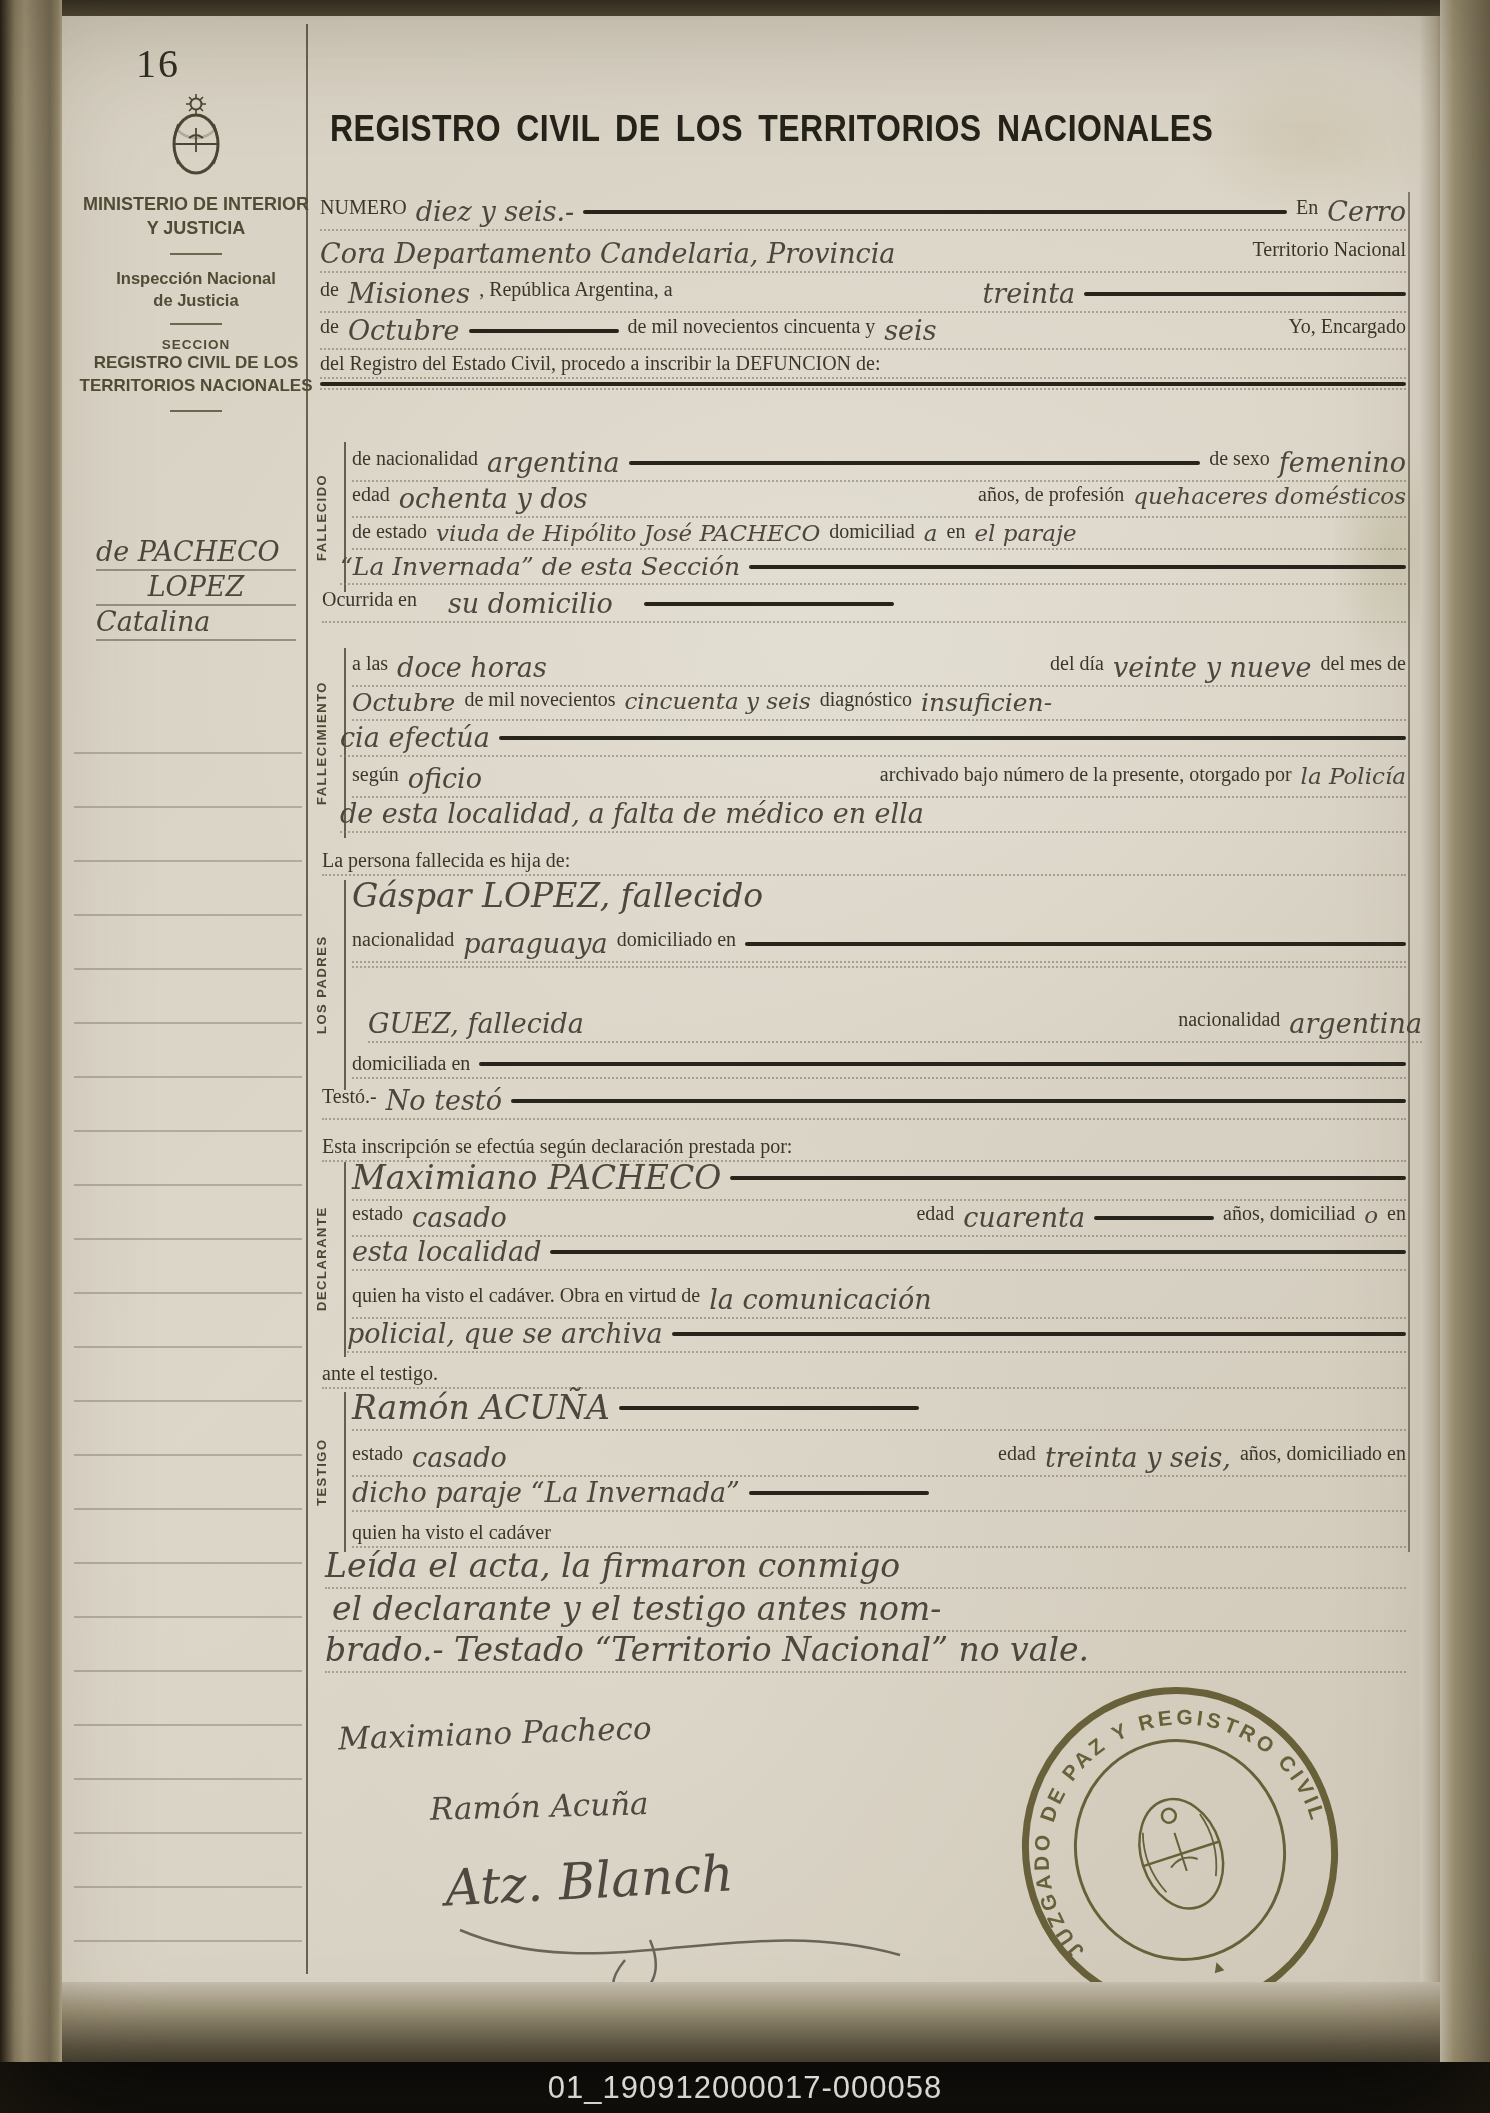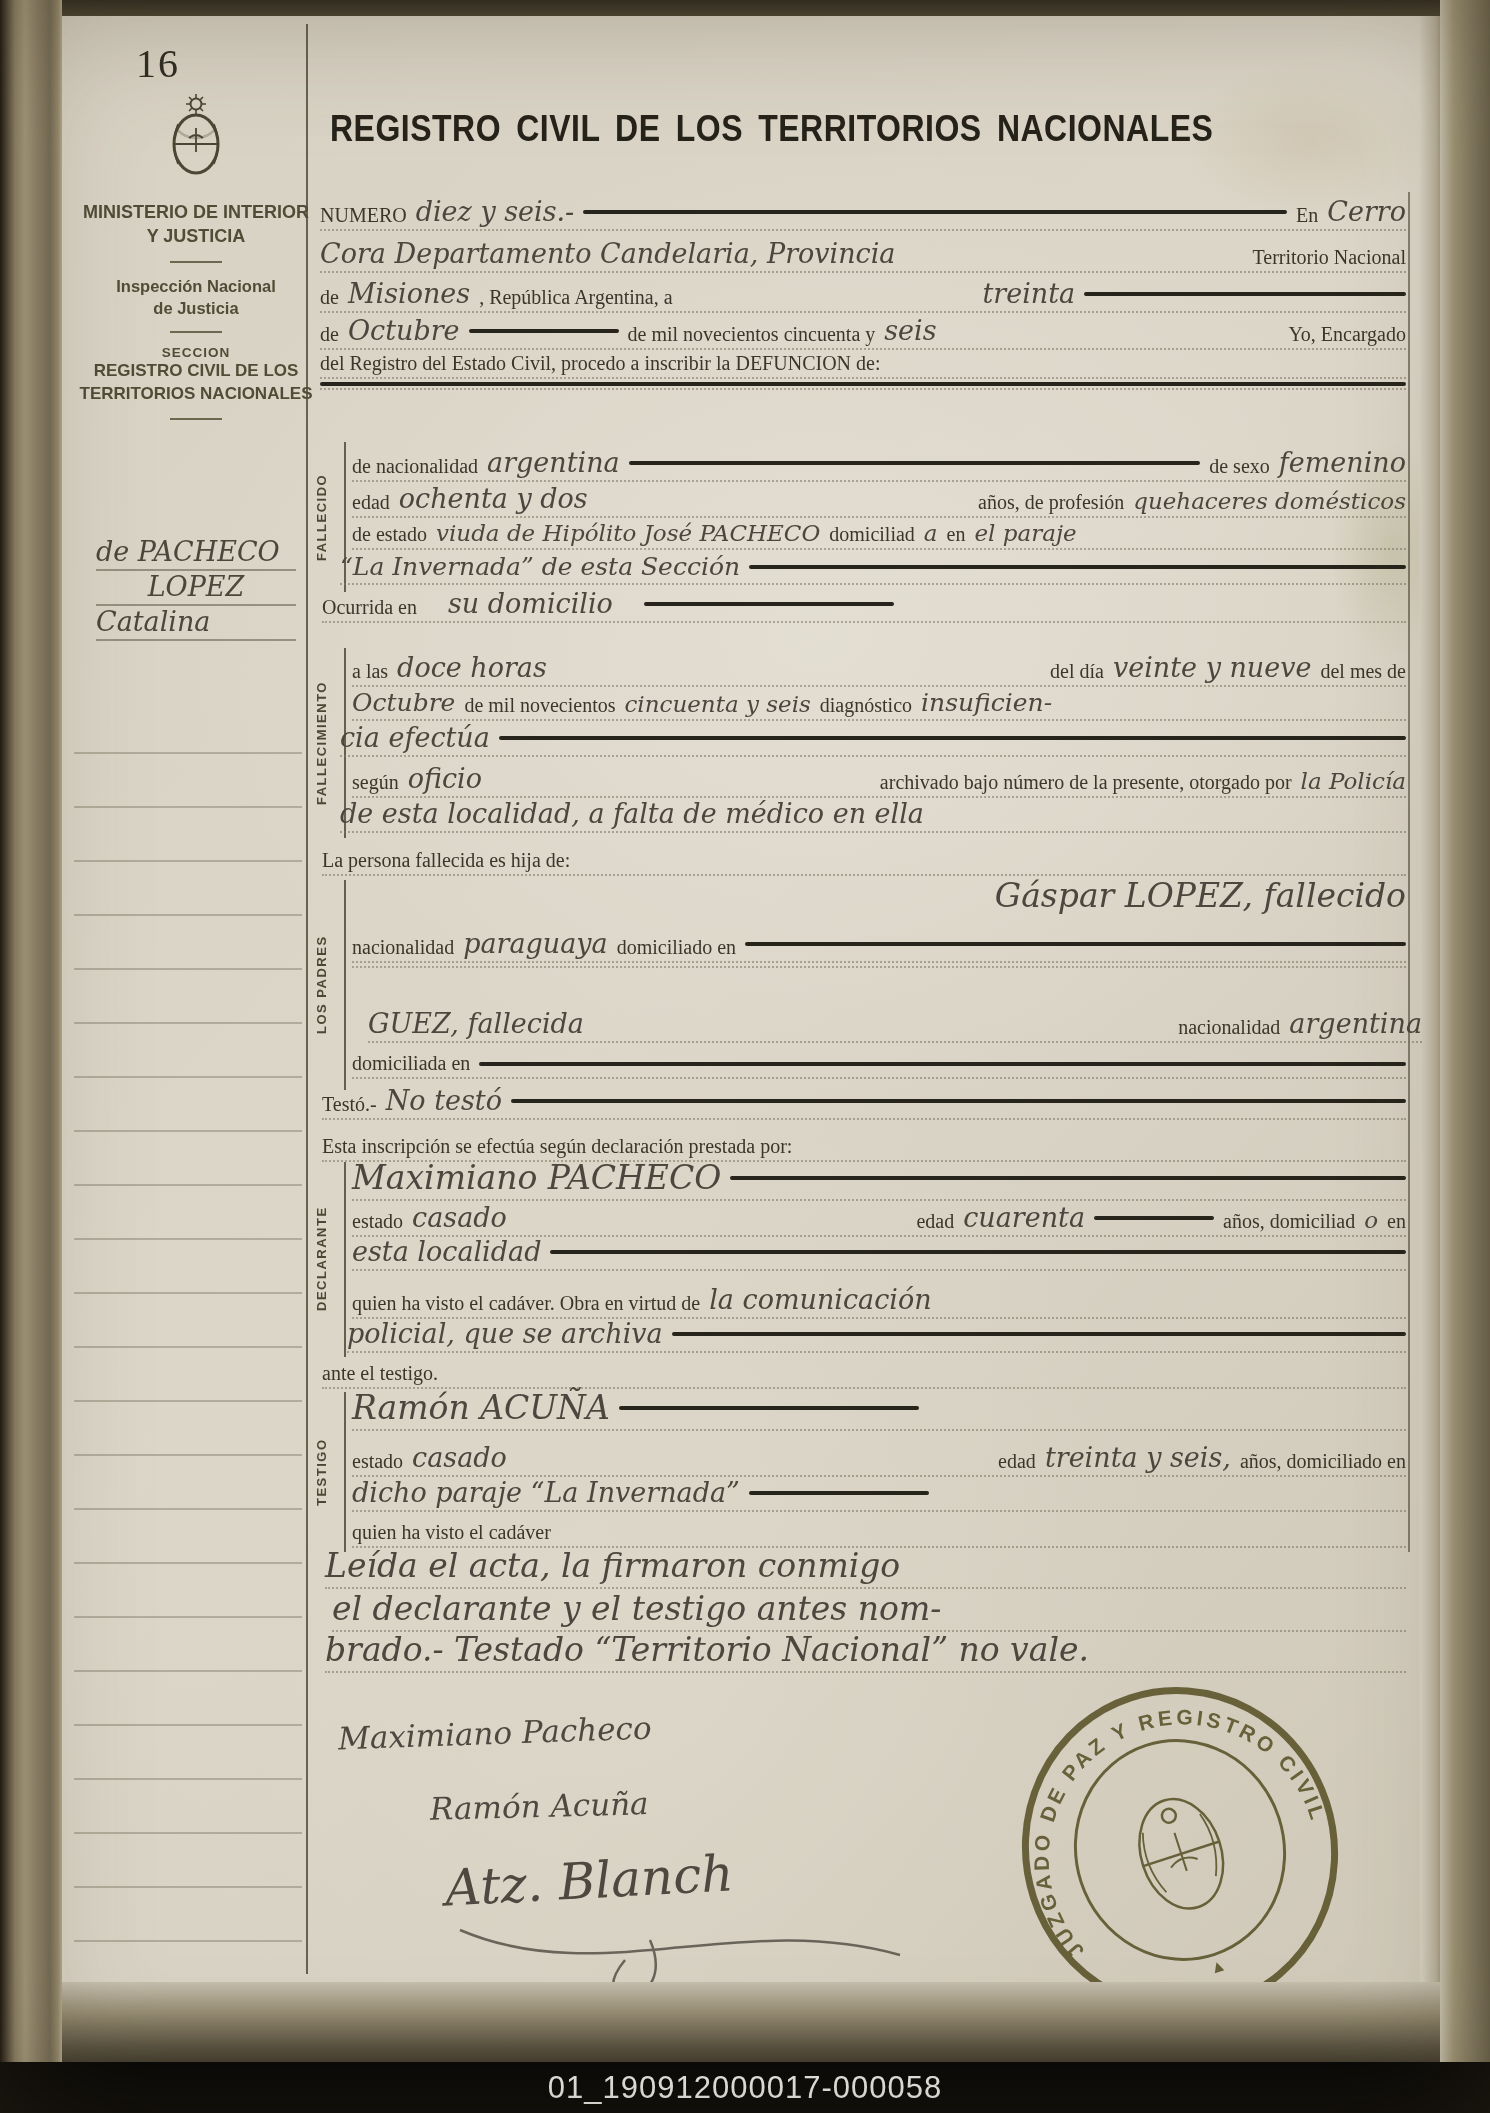--- a/index.html
+++ b/index.html
@@ -21,21 +21,21 @@
         background:linear-gradient(#c6bfae 0%, #948a71 40%, #5b5442 80%, #443e30 100%);}
   .id-bar{position:absolute;left:0;right:0;top:2062px;height:51px;background:#060606;z-index:35;
         display:flex;align-items:center;justify-content:center;
         font-family:"Liberation Sans",sans-serif;font-size:31px;letter-spacing:1px;color:#f0f0ee;}
   .stain{position:absolute;border-radius:50%;pointer-events:none;z-index:2;}
 
   
   .pagenum{position:absolute;left:136px;top:40px;font-size:40px;color:#2f2c22;letter-spacing:2px;z-index:6;}
   .sidebar{position:absolute;left:78px;top:92px;width:236px;text-align:center;z-index:6;
         font-family:"Liberation Sans",sans-serif;color:#514c36;}
-  .sb-ministry{font-weight:bold;font-size:18px;line-height:1.35;margin-top:20px;}
+  .sb-ministry{font-weight:bold;font-size:18px;line-height:1.35;margin-top:12px;}
   .sb-insp{font-weight:bold;font-size:16.5px;line-height:1.35;}
   .sb-seccion{font-weight:bold;font-size:13.5px;letter-spacing:1px;}
   .sb-section{font-weight:bold;font-size:17px;line-height:1.35;}
   .sb-div{width:52px;border-top:2px solid #6d6750;margin:12px auto;}
   .margin-name{position:absolute;left:96px;top:536px;width:200px;z-index:6;
         font-family:"DejaVu Serif",serif;font-style:italic;font-size:27px;color:#4c463c;}
   .margin-name div{border-bottom:2px solid rgba(95,88,72,.55);padding-bottom:2px;}
   .margin-name .mn2{text-align:center;}
   .margin-rules{position:absolute;left:74px;top:700px;width:228px;height:1260px;z-index:1;
         background:repeating-linear-gradient(to bottom,transparent 0 52px,rgba(128,120,102,.45) 52px 54px);}
@@ -45,21 +45,21 @@
   .vline{position:absolute;left:344px;width:2px;background:rgba(80,74,58,.85);z-index:4;}
   .vlabel{position:absolute;left:314px;writing-mode:vertical-rl;transform:rotate(180deg);
         font-family:"Liberation Sans",sans-serif;font-weight:bold;font-size:13px;letter-spacing:1.5px;
         color:#4c4733;z-index:5;text-align:center;}
 
   .title{position:absolute;left:330px;top:108px;width:720px;z-index:6;
         font-family:"Liberation Sans",sans-serif;font-weight:bold;font-size:33px;color:#26231a;
         white-space:nowrap;transform:scale(.97,1.1);transform-origin:left top;letter-spacing:.5px;word-spacing:6px;}
 
   
-  .row{position:absolute;display:flex;align-items:flex-end;gap:9px;z-index:6;}
+  .row{position:absolute;display:flex;align-items:flex-start;gap:9px;z-index:6;}
   .row::after{content:"";position:absolute;left:0;right:0;bottom:-4px;
         border-bottom:2px dotted rgba(122,114,96,.55);}
   .p{font-family:"Liberation Serif",serif;font-size:20px;color:#3a372a;white-space:nowrap;}
   .h{font-family:"DejaVu Serif",serif;font-style:italic;font-size:27px;color:#4c463e;white-space:nowrap;}
   .hb{font-size:33px;}
   .hs{font-size:23px;}
   .hm{font-size:25px;}
   .bar{align-self:center;height:4px;background:#27241b;border-radius:2px;flex:0 0 auto;}
   .barflex{flex:1 1 40px;}
   .fill{flex:1 1 10px;}

